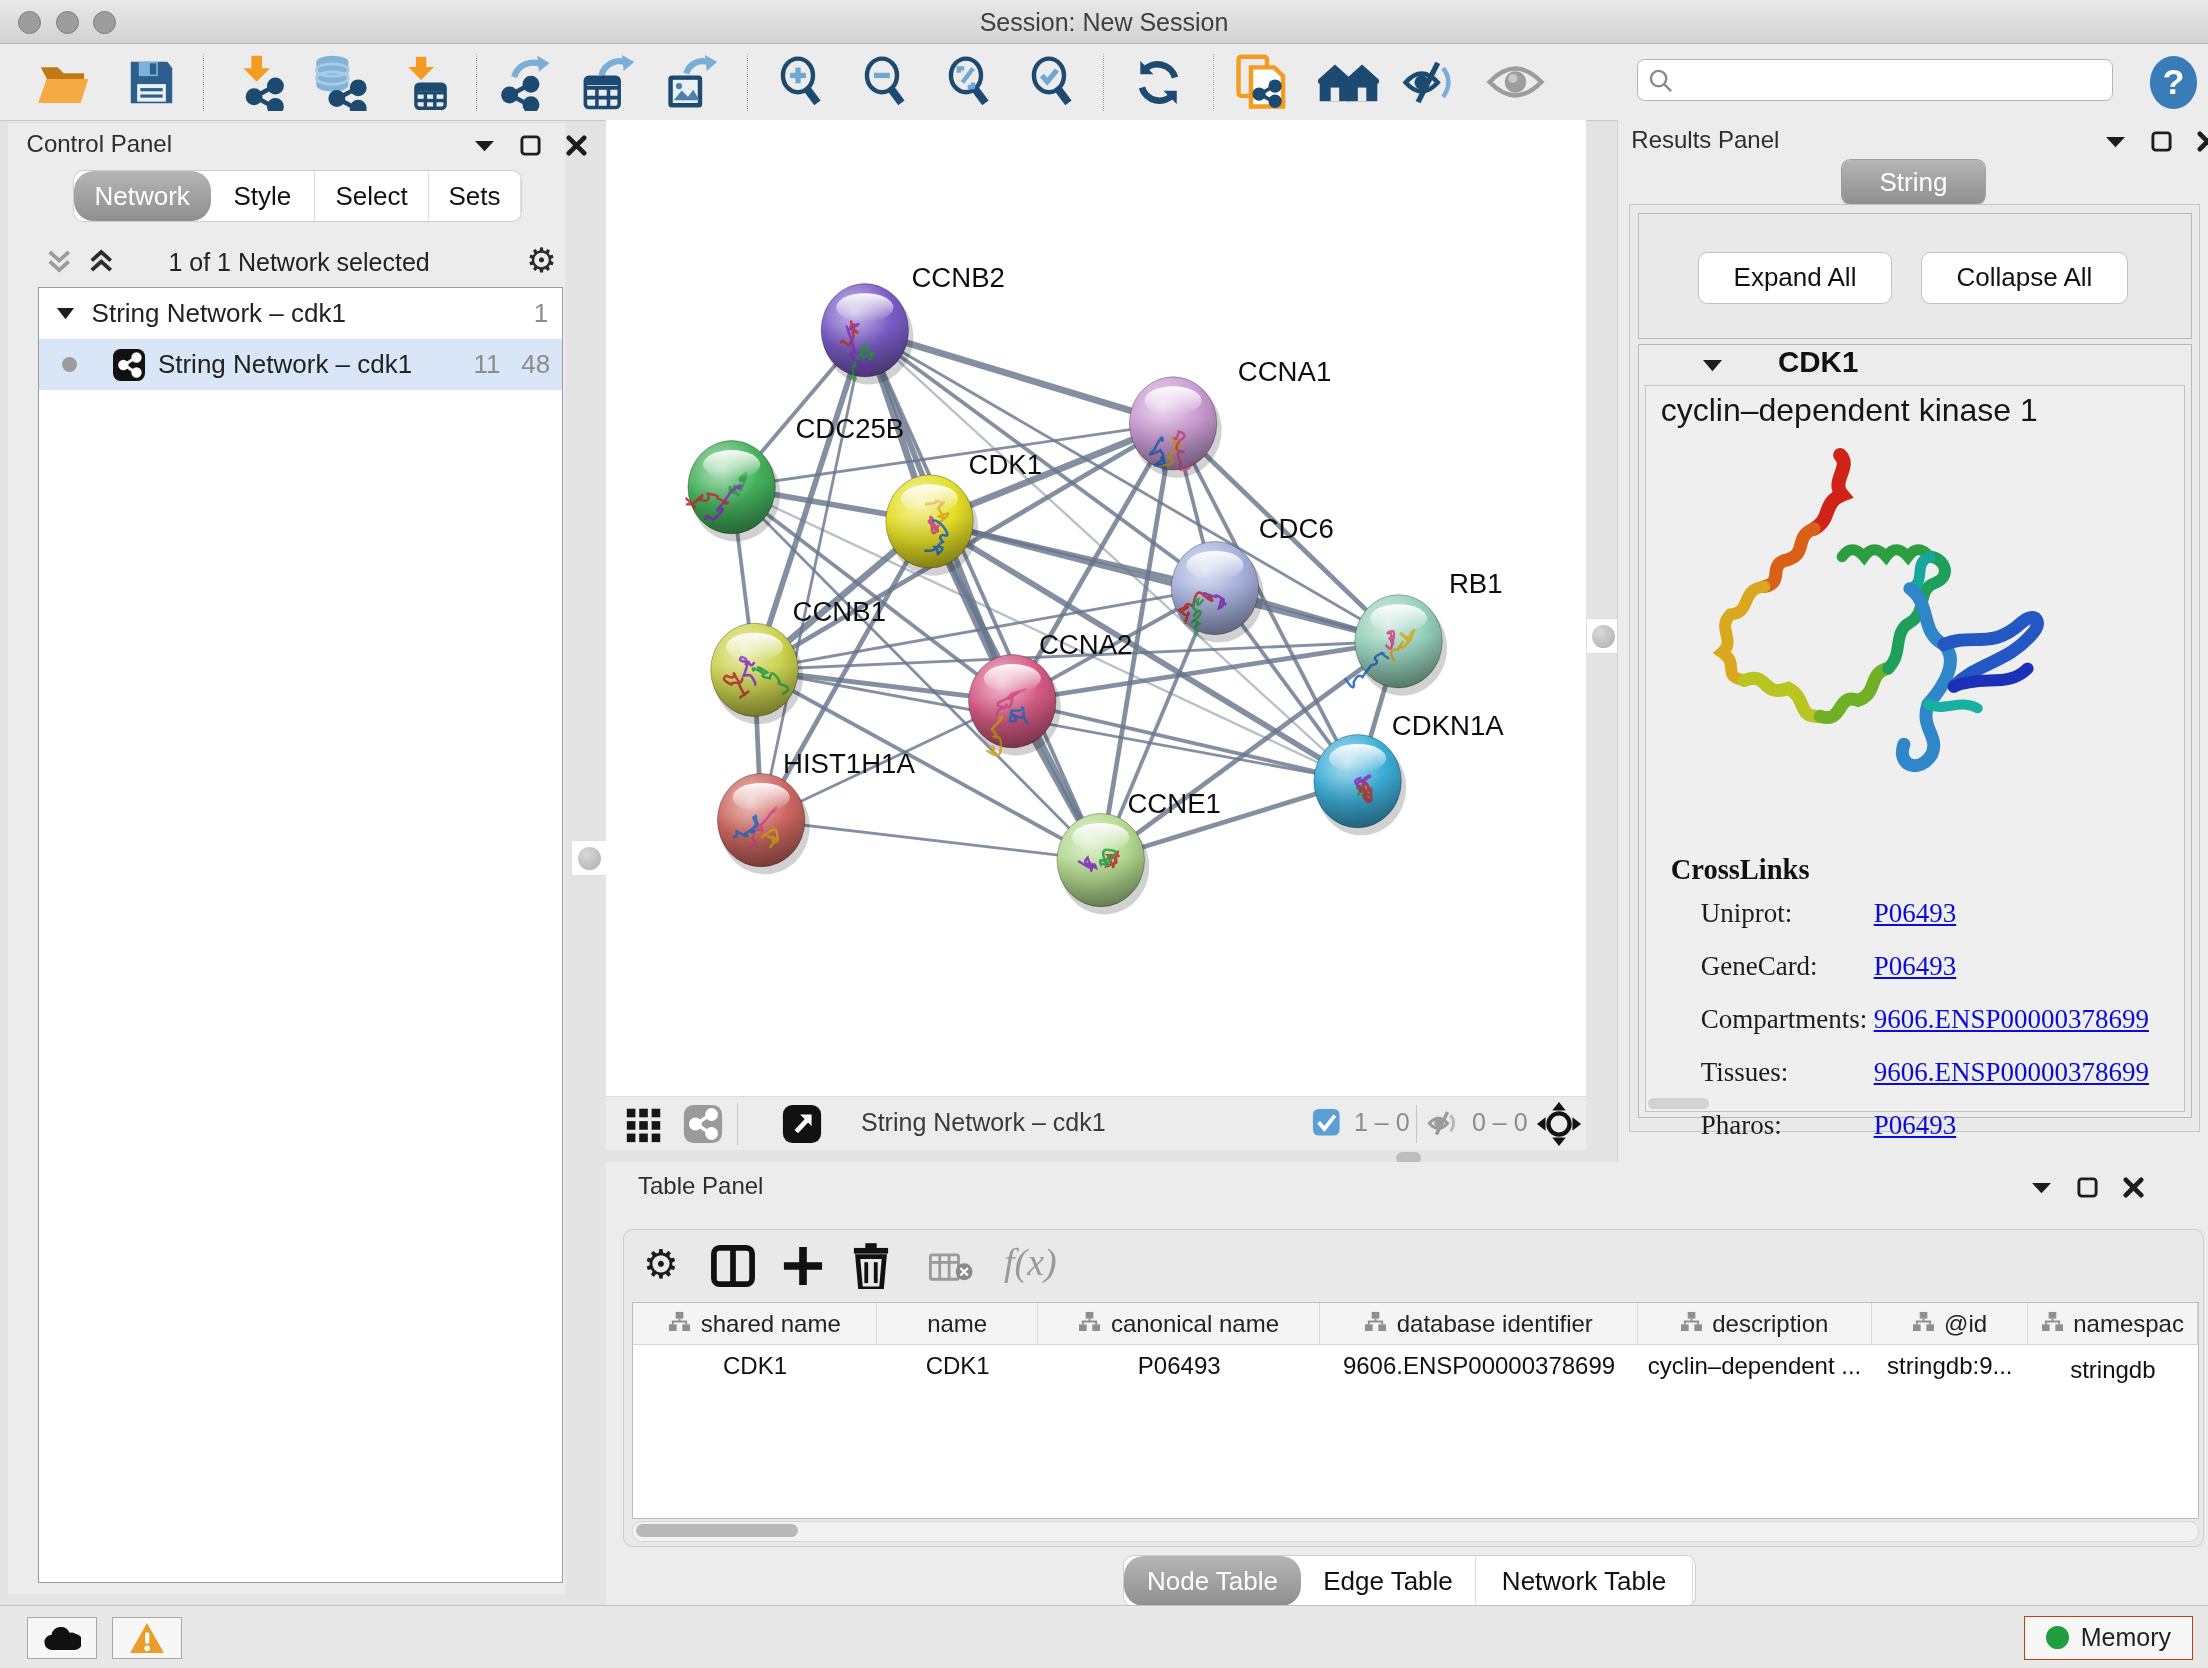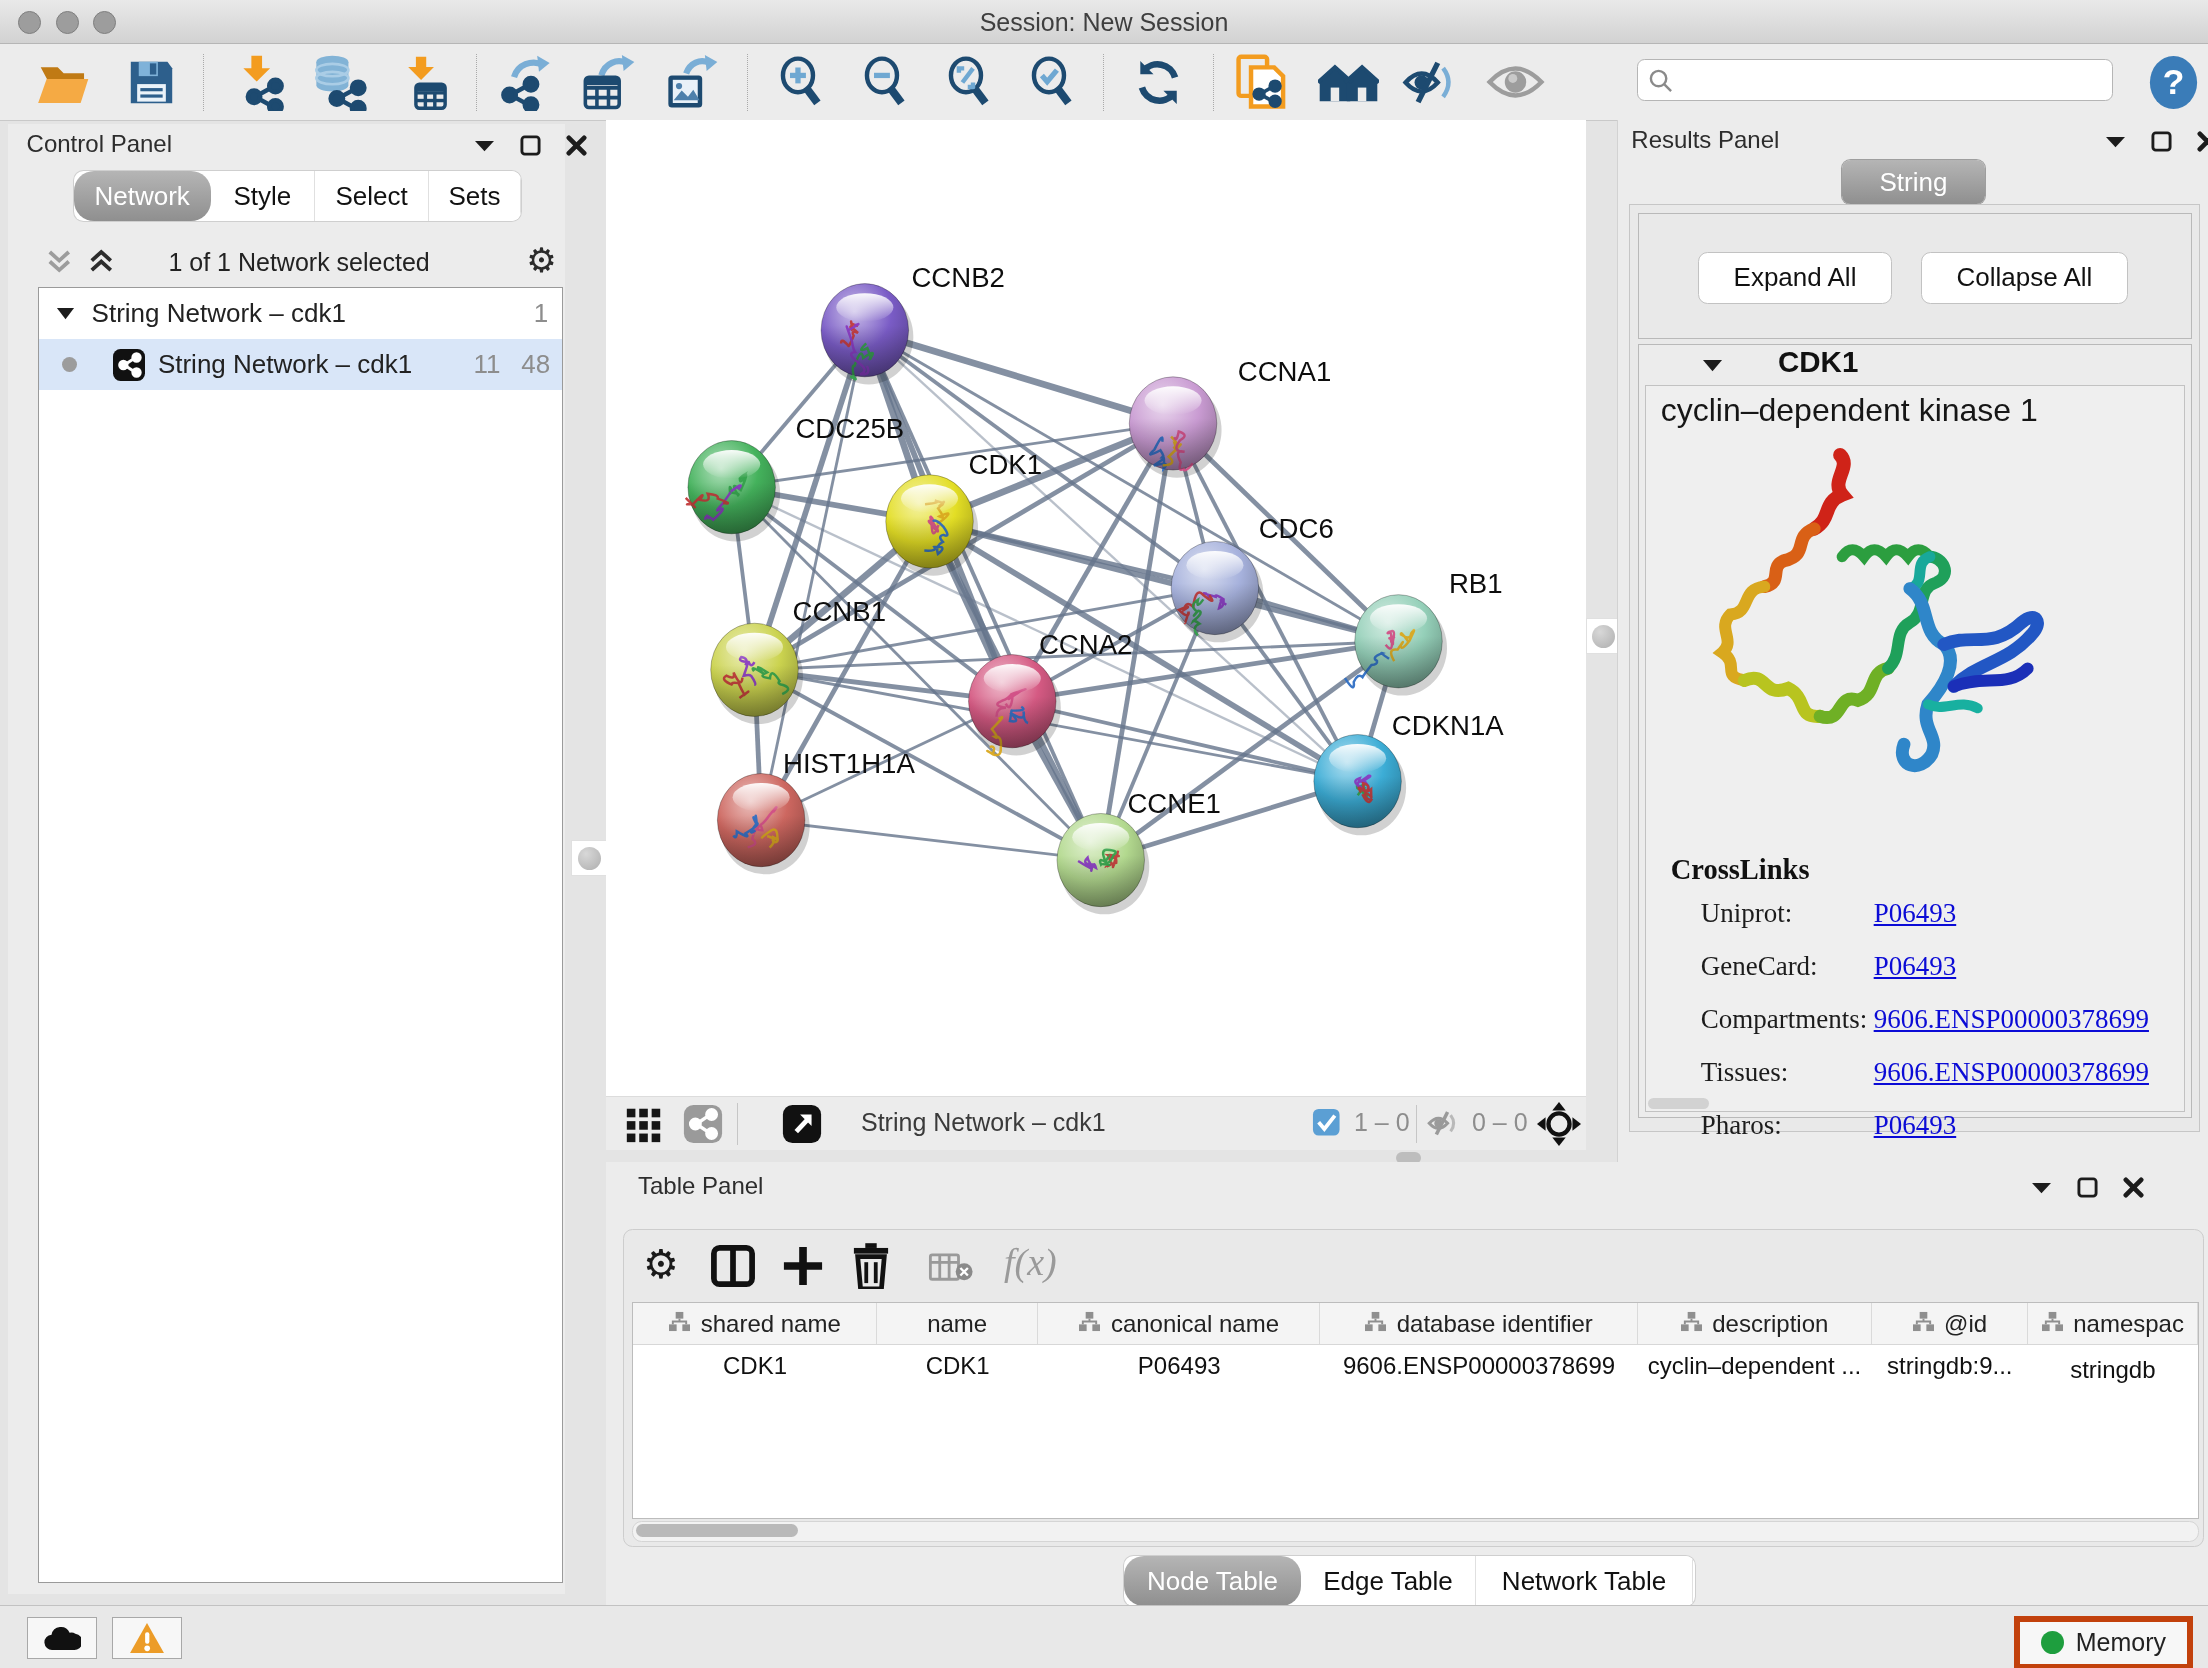--- a/index.html
+++ b/index.html
@@ -47,21 +47,21 @@
   #grid{position:absolute;left:7.6px;top:72px;width:1565px;height:215px;background:#fff;border:1px solid #bcbcbc;overflow:hidden;}
   #grid-head{display:flex;height:41px;background:#f4f4f4;border-bottom:1px solid #d7d7d7;}
   .gh{display:flex;align-items:center;justify-content:center;gap:9.5px;font-size:24px;color:#222;border-right:1px solid #dadada;box-sizing:border-box;}
   #grid-row{display:flex;height:41px;}
   .gc{display:flex;align-items:center;justify-content:center;font-size:24px;color:#111;box-sizing:border-box;}
   #hscroll{position:absolute;left:7.6px;top:291px;width:1565px;height:19px;background:#f2f2f2;border:1px solid #d5d5d5;border-radius:9.5px;}
   #hthumb{position:absolute;left:3.8px;top:1.9px;width:162px;height:13.3px;background:#b9b9b9;border-radius:7.6px;}
   
   #bottombar{left:0;top:1605px;width:2208px;height:63px;background:#e8e8e8;border-top:1px solid #c2c2c2;}
   .sqbtn{position:absolute;top:11.4px;width:68px;height:40px;background:#f7f7f7;border:1.9px solid #a8a8a8;display:flex;align-items:center;justify-content:center;}
-  #memory-btn{position:absolute;right:15px;top:9.5px;height:42px;background:#f7f7f7;border:6px solid #c2410c;display:flex;align-items:center;gap:11.4px;padding:0 21px;font-size:25px;}
+  #memory-btn{position:absolute;right:15px;top:9.5px;height:42px;background:#f7f7f7;border:1px solid #c2410c;display:flex;align-items:center;gap:11.4px;padding:0 21px;font-size:25px;}
   .grip{position:absolute;background:#fff;border:1px solid #e0e0e0;display:flex;align-items:center;justify-content:center;}
   .gripdot{width:23px;height:23px;border-radius:50%;background:radial-gradient(circle at 35% 30%,#d8d8d8,#aeaeae);}
 </style>
 </head>
 <body>
 
 <div id="root">
 
   <div id="titlebar" class="abs">
     <div class="tlight" style="left:18px"></div>

